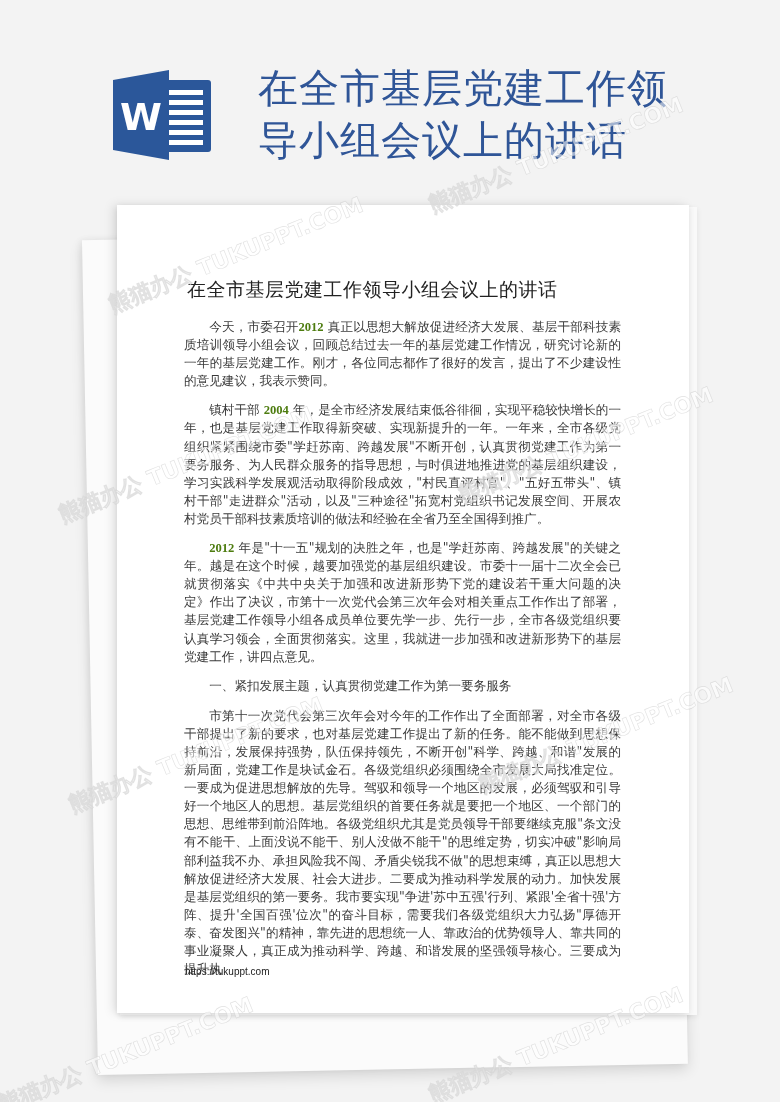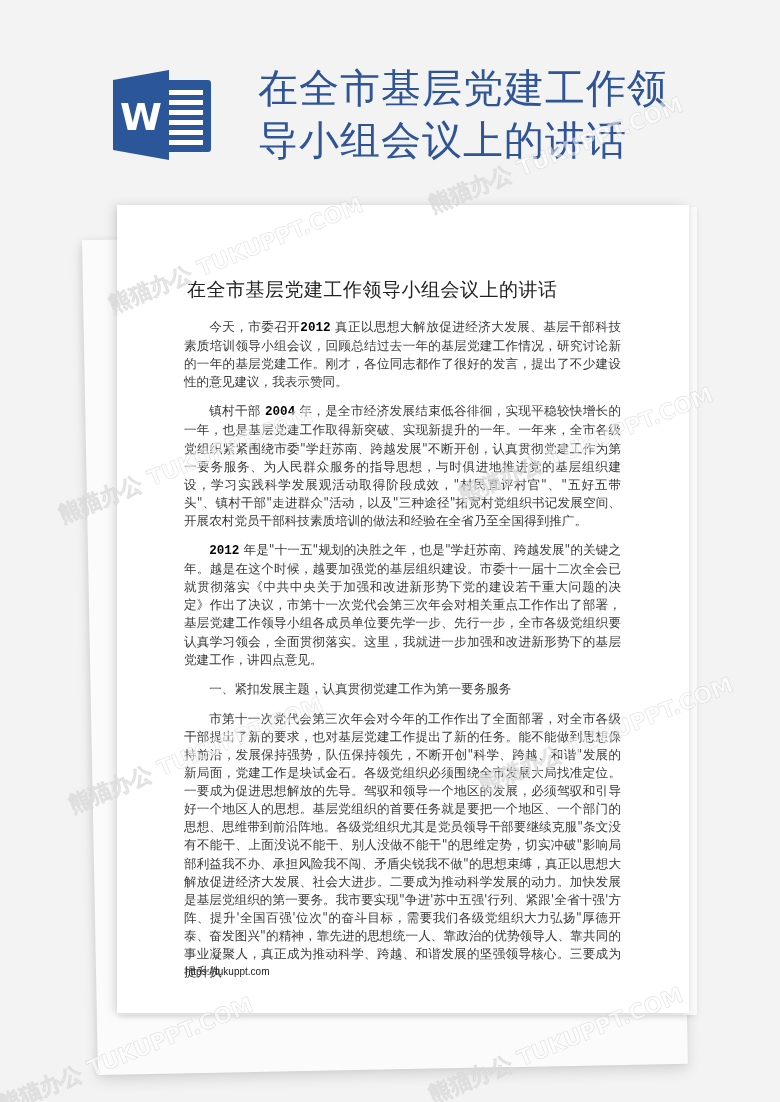--- a/index.html
+++ b/index.html
@@ -94,23 +94,23 @@
       font-size: 12.6px;
       line-height: 18.1px;
       color: #3a3a3a;
       text-align: justify;
     }
     .doc-body p {
       margin: 0 0 11px 0;
       text-indent: 2em;
     }
     .doc-body .num {
-      font-family: Liberation Mono, monospace;
+      font-family: Liberation Serif, serif;
       font-weight: bold;
-      color: #000000;
+      color: #4d7c0f;
     }
     .doc-body .heading {
       margin-bottom: 12px;
     }
     .doc-footer-url {
       position: absolute;
       left: 68px;
       top: 761px;
       font-family: Liberation Sans, sans-serif;
       font-size: 10px;

